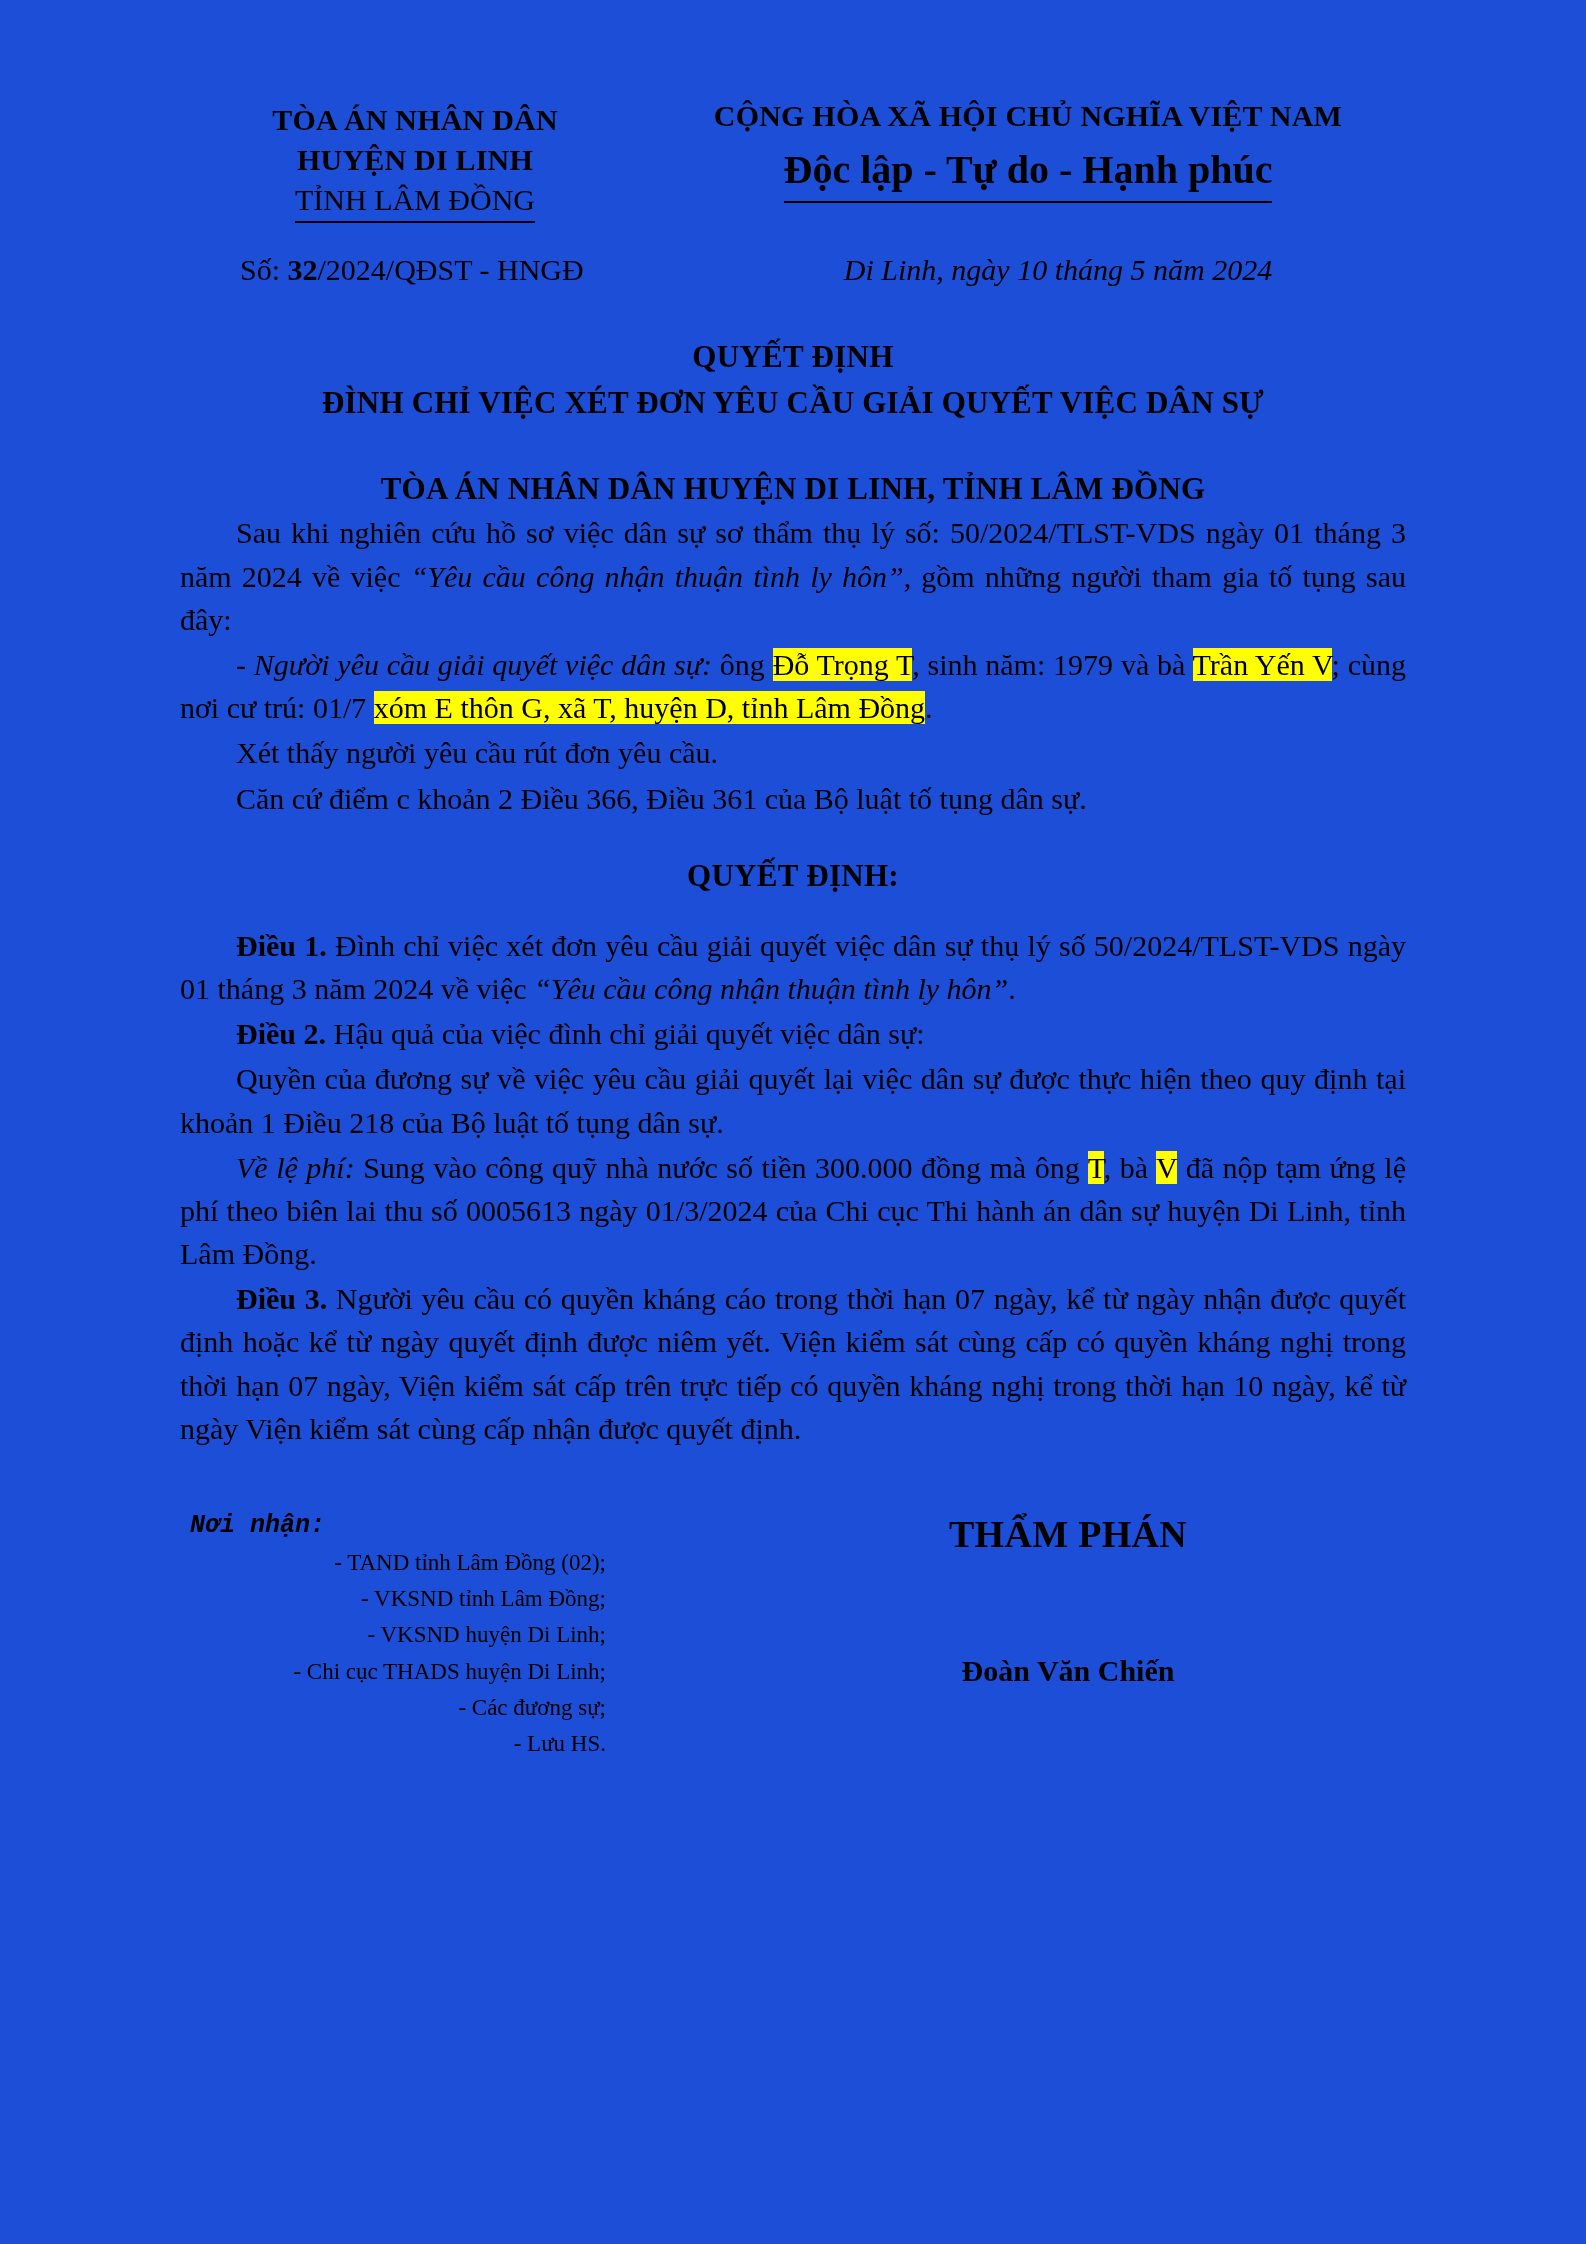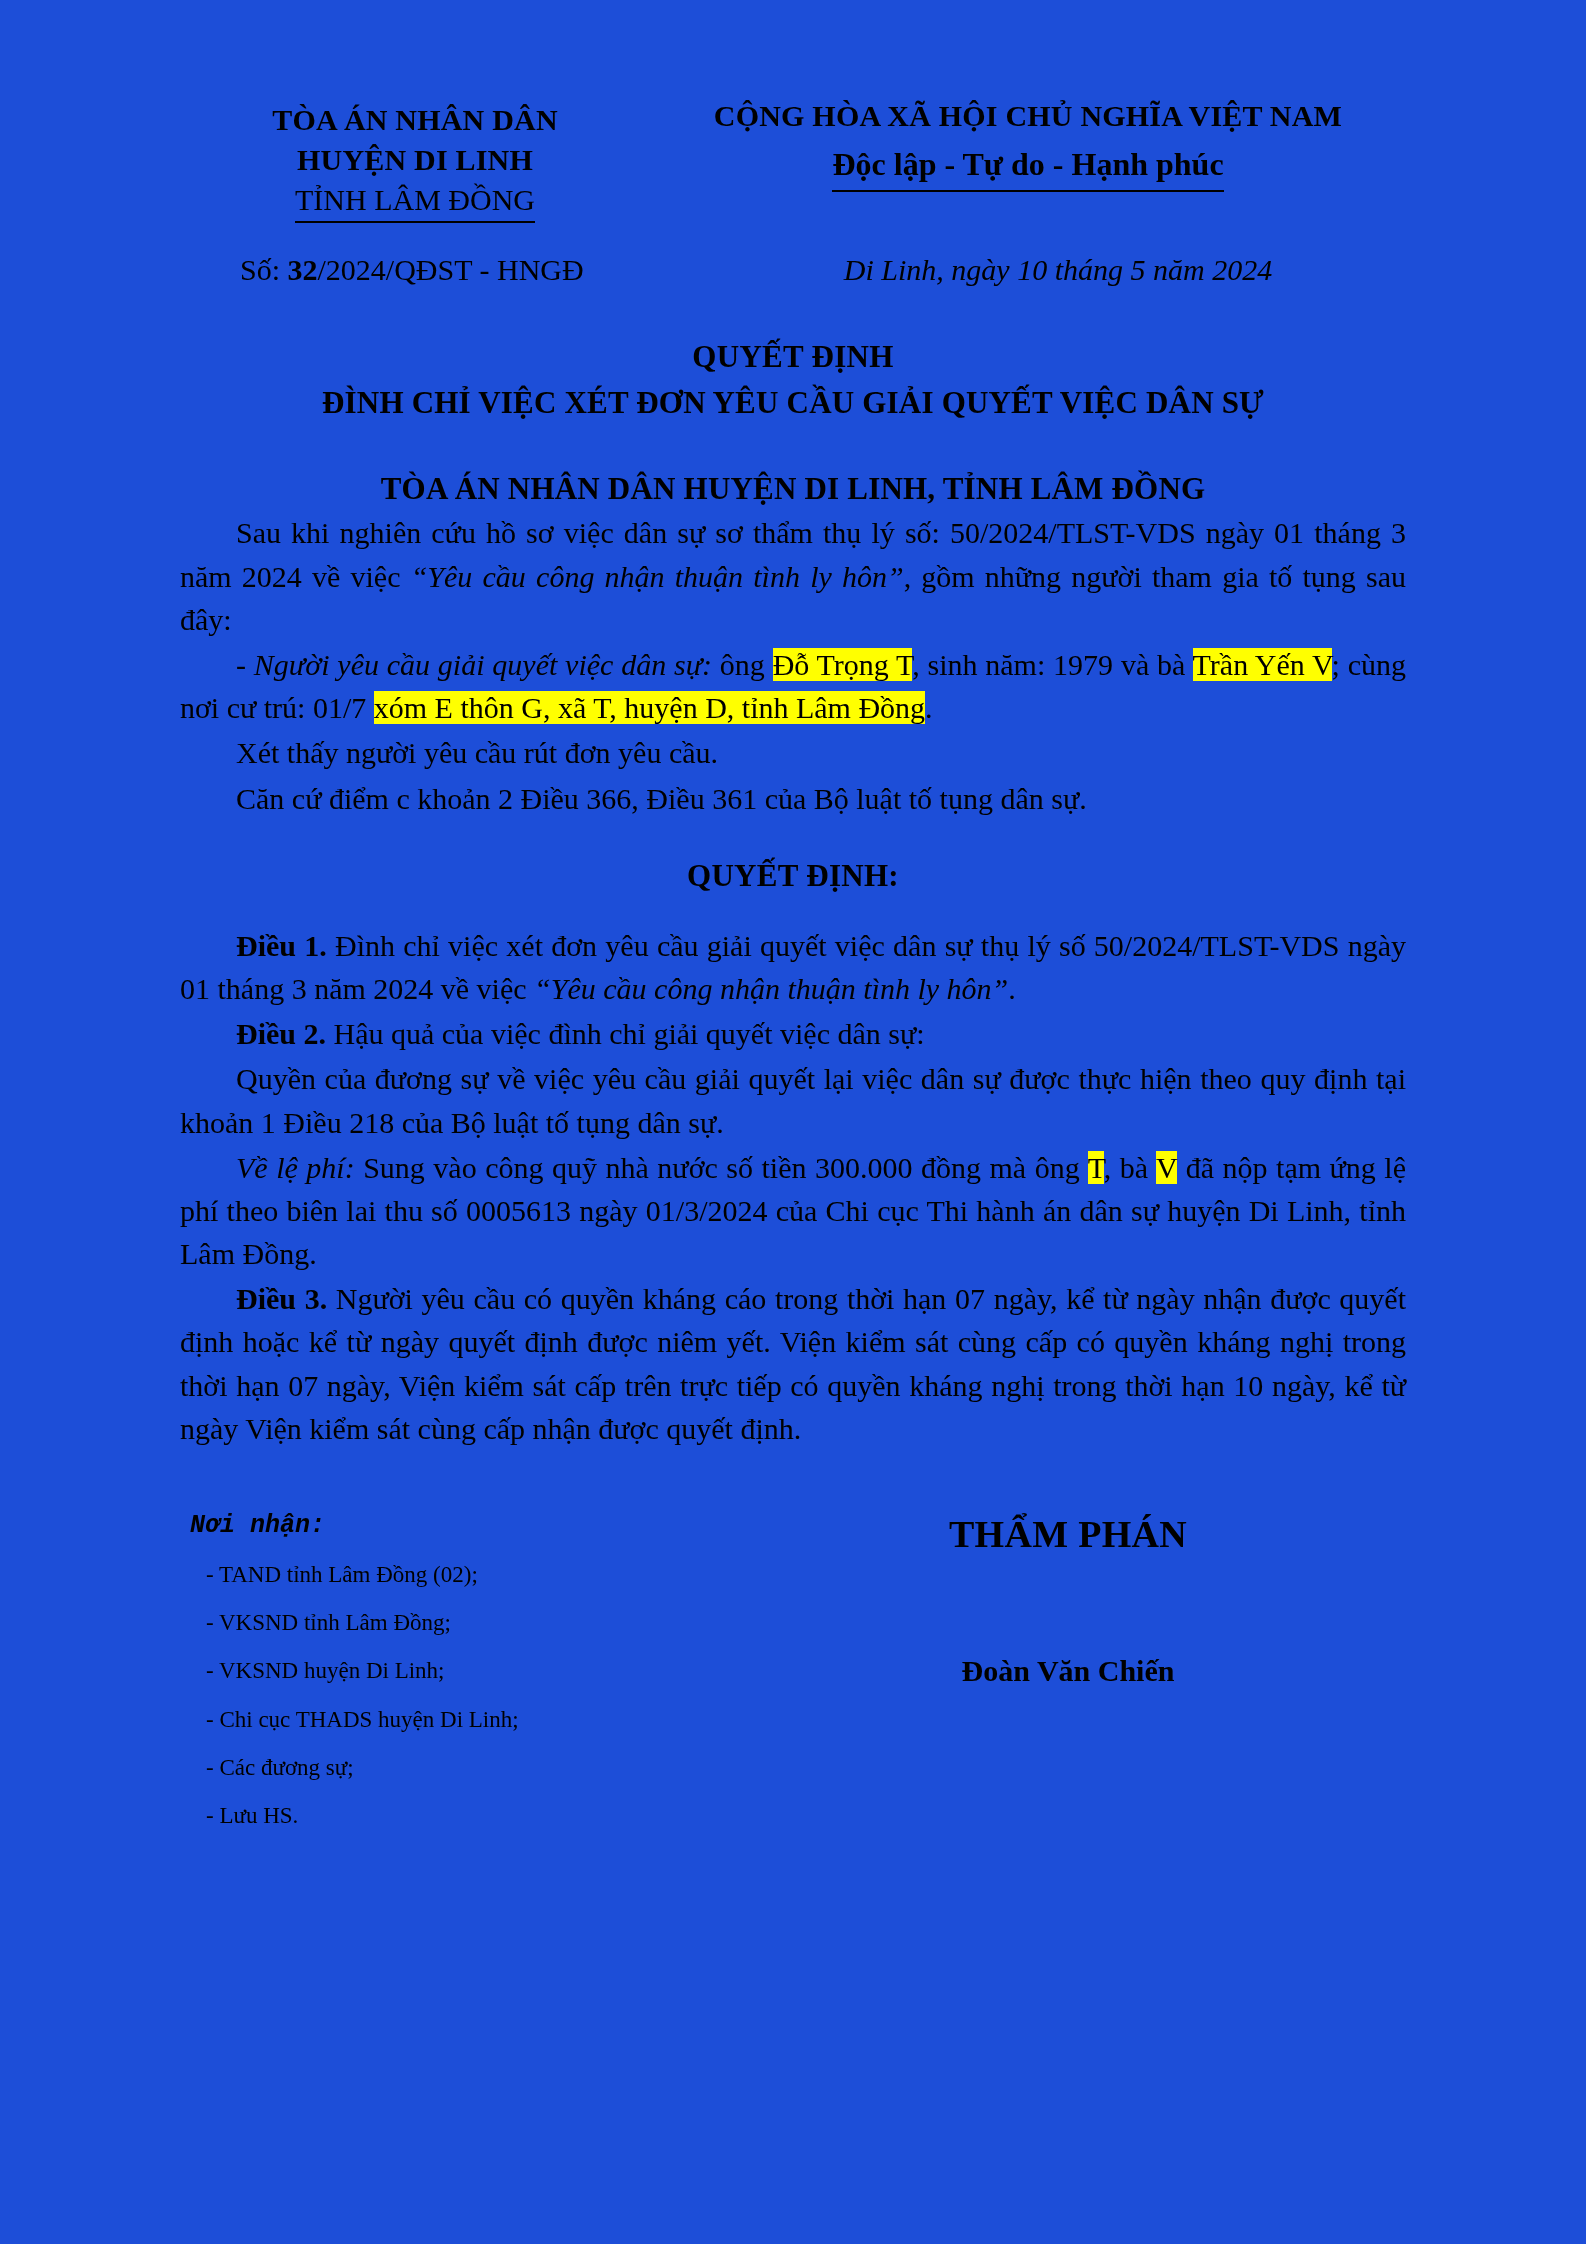--- a/index.html
+++ b/index.html
@@ -58,21 +58,21 @@
     padding-bottom: 1px;
   }
   .nation {
     font-weight: bold;
     font-size: 30px;
     line-height: 1.34;
     letter-spacing: 0.2px;
   }
   .motto {
     font-weight: bold;
-    font-size: 32px;
+    font-size: 40px;
     margin-top: 6px;
     display: inline-block;
     border-bottom: 2px solid #000;
     padding-bottom: 2px;
   }
   .number-row {
     display: flex;
     flex-direction: row;
     margin-top: 26px;
     align-items: baseline;
@@ -162,21 +162,22 @@
     margin-bottom: 3px;
     padding-left: 10px;
     font-family: Liberation Mono, monospace;
   }
   .recipients ul {
     list-style: none;
     margin: 0;
     padding: 0 0 0 10px;
   }
   .recipients li {
-    margin: 16px;
+    margin: 4px;
+    text-align: right;
   }
   .signature {
     flex: 1;
     text-align: center;
     padding-left: 120px;
     box-sizing: border-box;
   }
   .sig-role {
     font-weight: bold;
     font-size: 38px;

